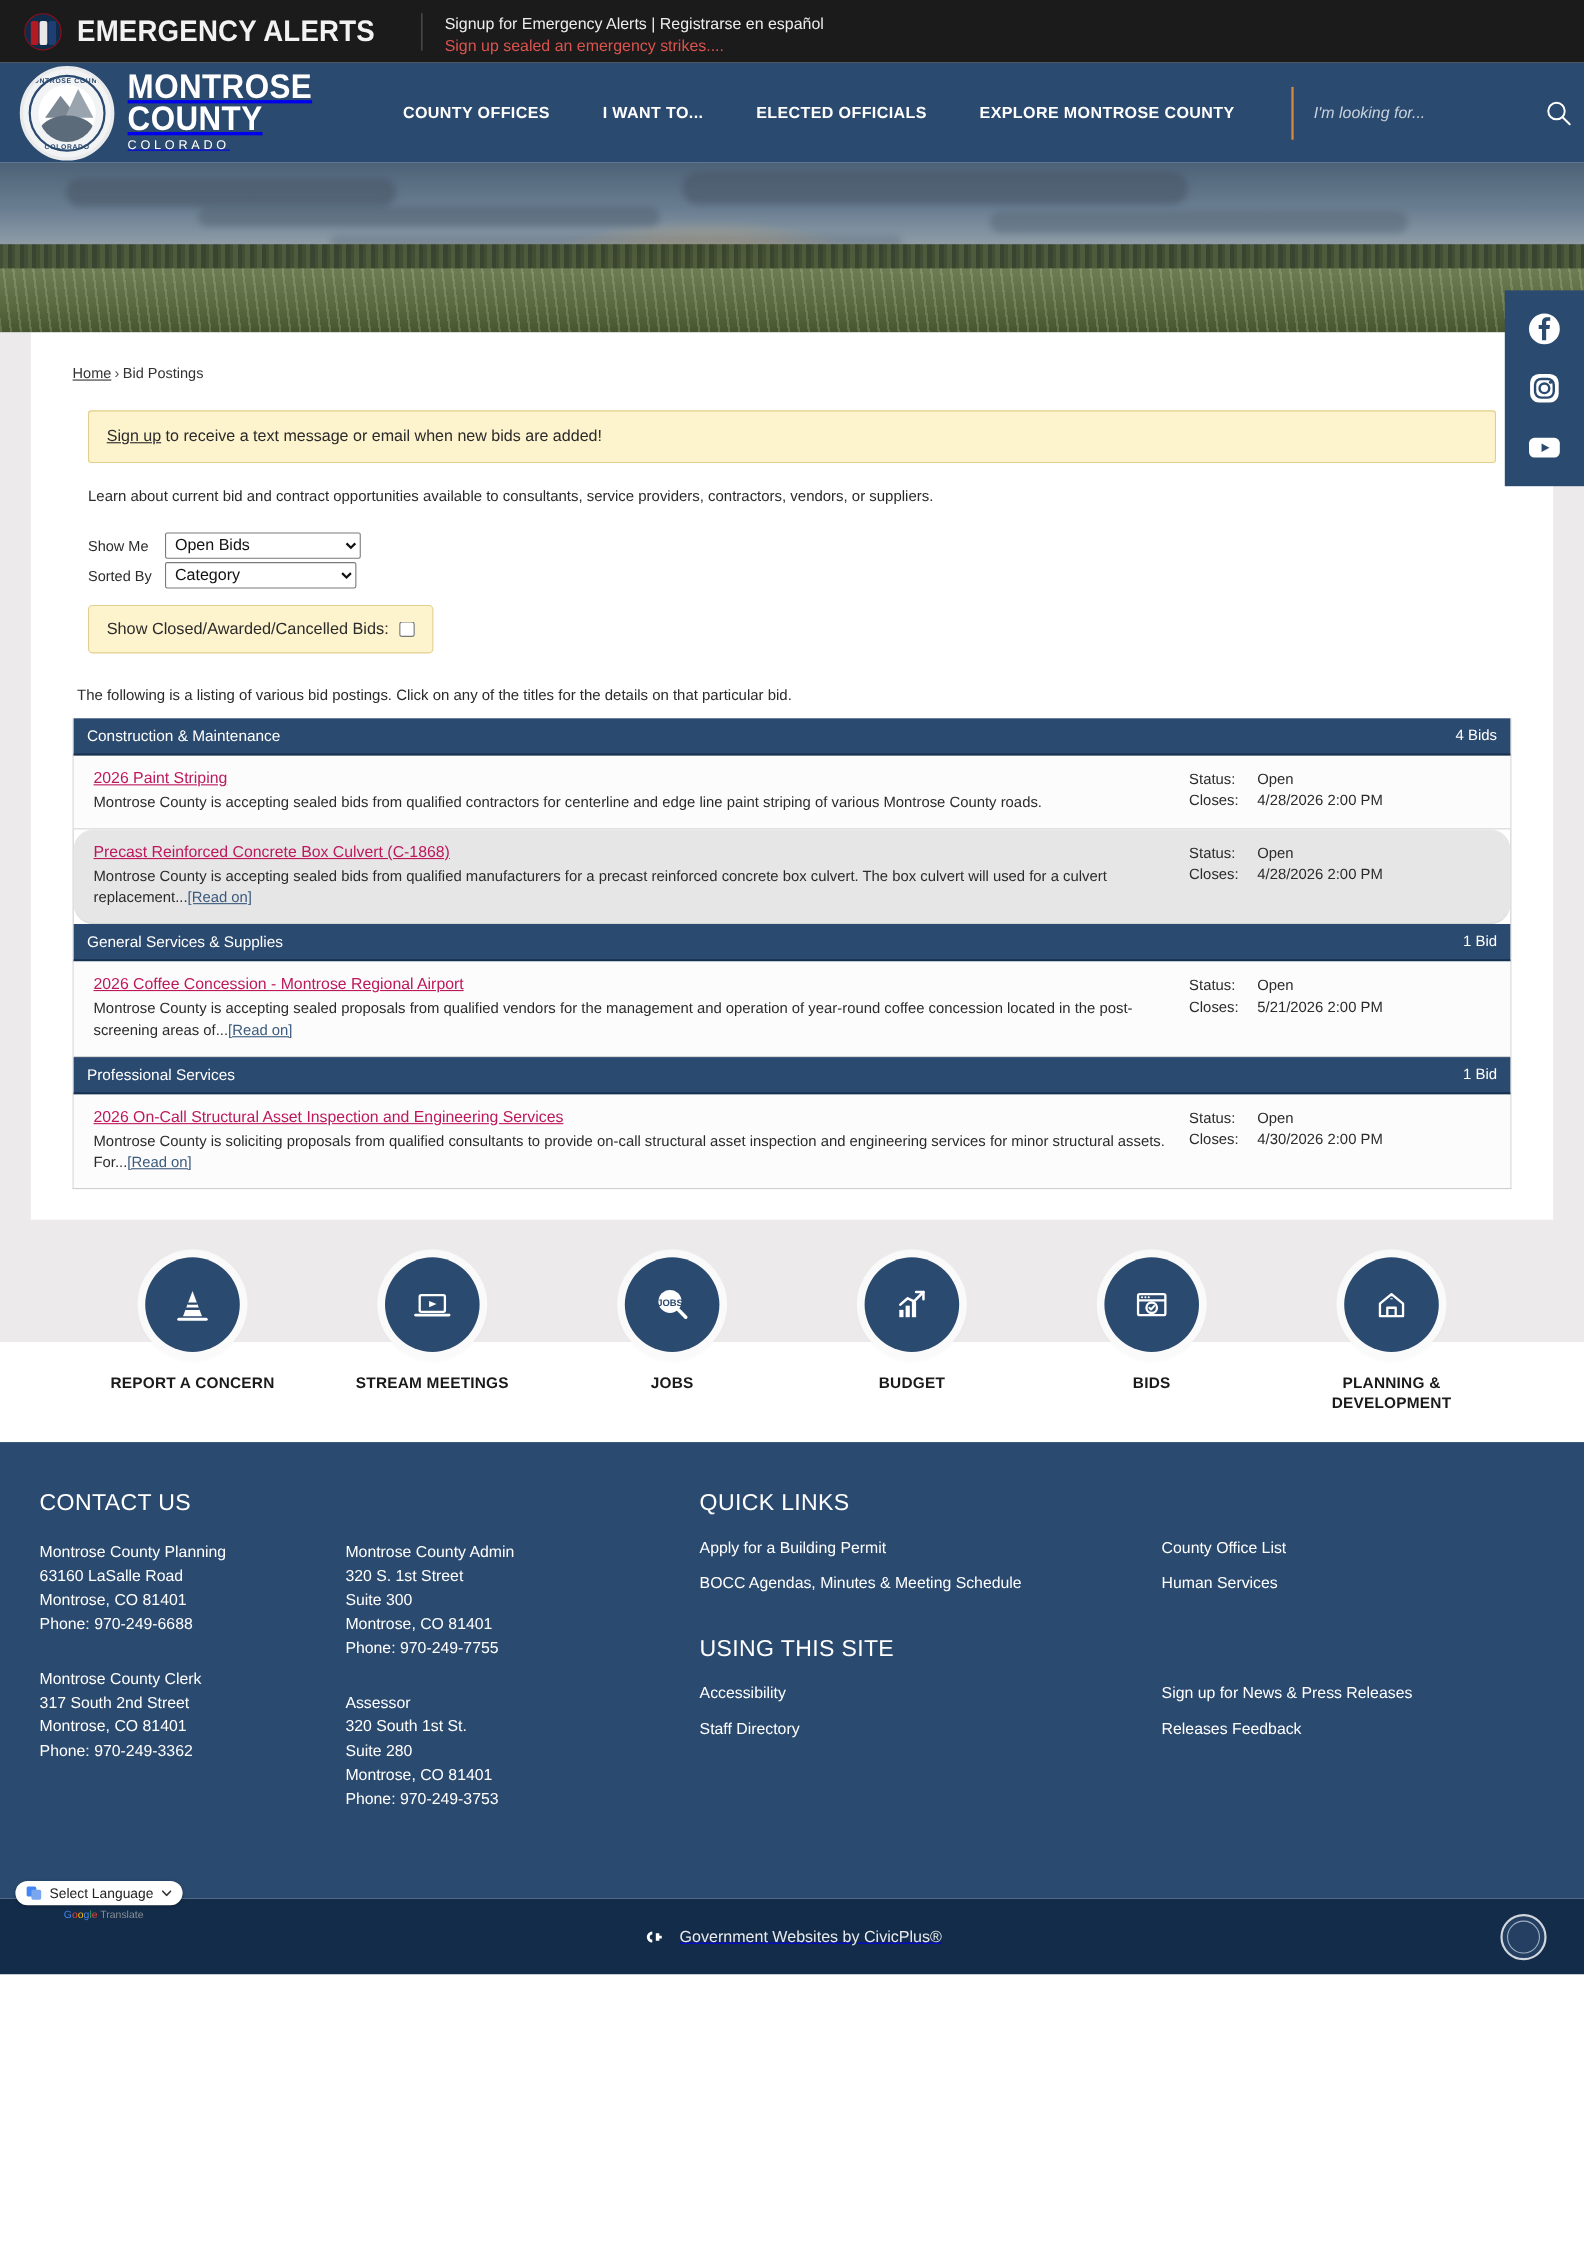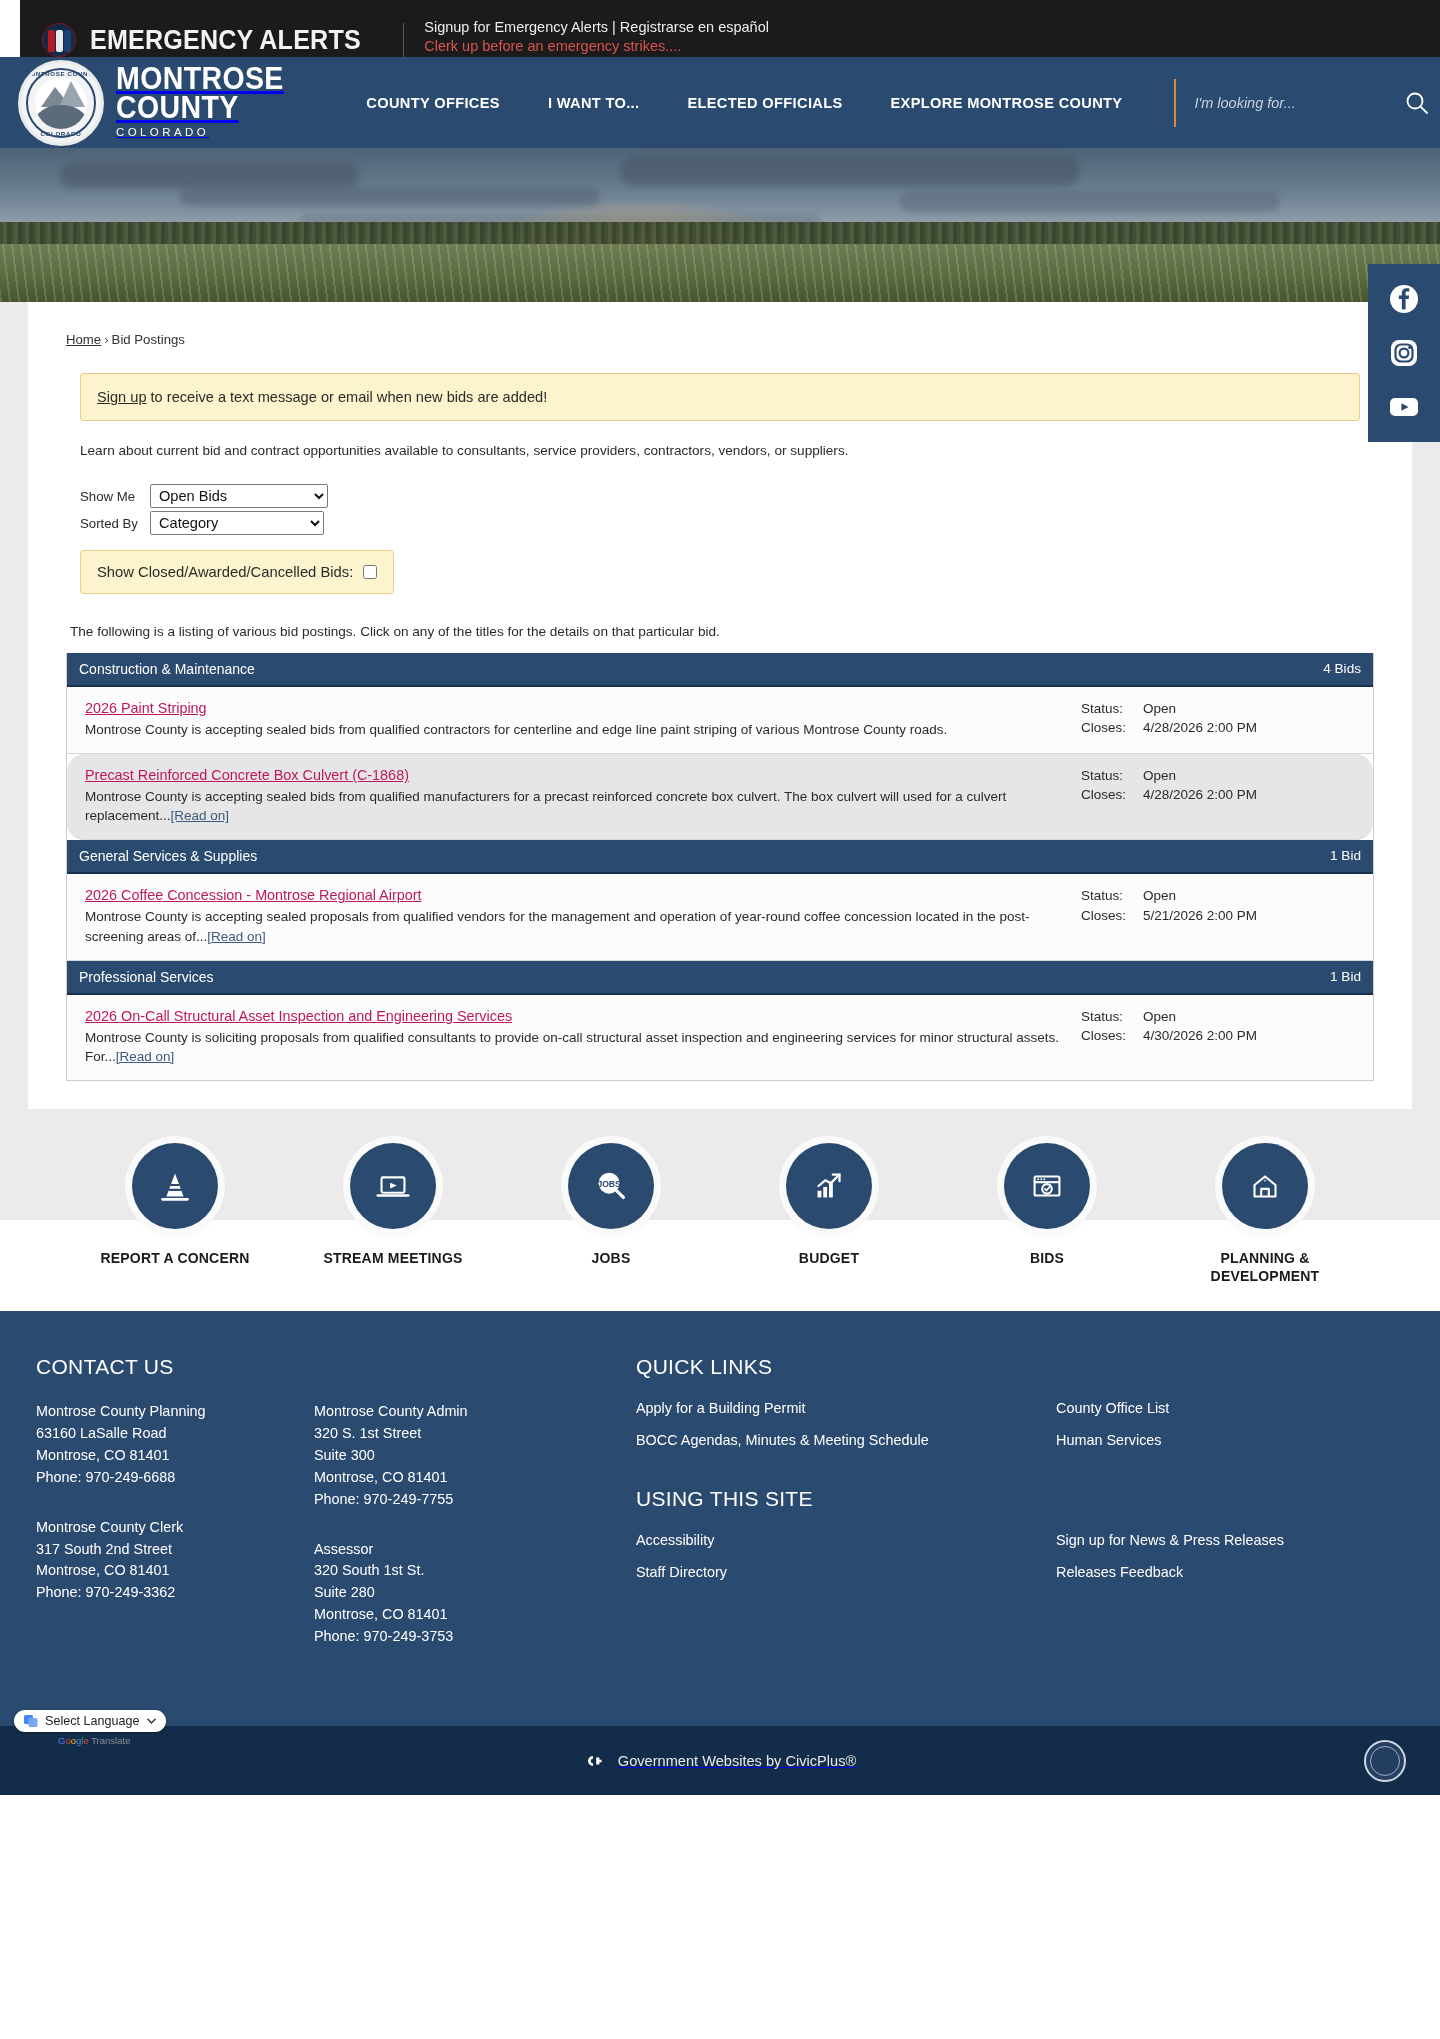--- a/index.html
+++ b/index.html
@@ -9,22 +9,21 @@
     font-family: "Liberation Sans", sans-serif;
     -webkit-font-smoothing: antialiased;
   }
   body { position: relative; overflow-x: hidden; }
 
   
   .alertbar {
     height: 57px;
     background: #1b1b1b;
     display: flex;
-    align-items: flex-end;
-    margin-left: 20px;
+    align-items: center;
   }
   .alert-left {
     display: flex;
     align-items: center;
     padding: 0 22px 0 22px;
     border-right: 1px solid #5a5a5a;
     min-width: 360px;
   }
   .alert-badge {
     width: 34px; height: 34px; border-radius: 50%;
@@ -294,21 +293,21 @@
         <span class="bar-w"></span>
         <span class="bar-b"></span>
     </div>
     <div class="alert-title">EMERGENCY ALERTS</div>
   </div>
   <div class="alert-right">
     <div class="alert-line1">
       <a href="#">Signup for Emergency Alerts</a><span> | </span><a href="#">Registrarse en español</a>
     </div>
     <div class="alert-line2">
-      <a href="#">Clerk up before an emergency strikes....</a>
+      <a href="#">Sign up sealed an emergency strikes....</a>
     </div>
   </div>
 </div>
 
 <div class="header">
   <a href="#" class="logo-wrap">
     <div class="seal">
       <div class="ring"></div>
       <div class="inner">
         <div class="mtn"></div>

